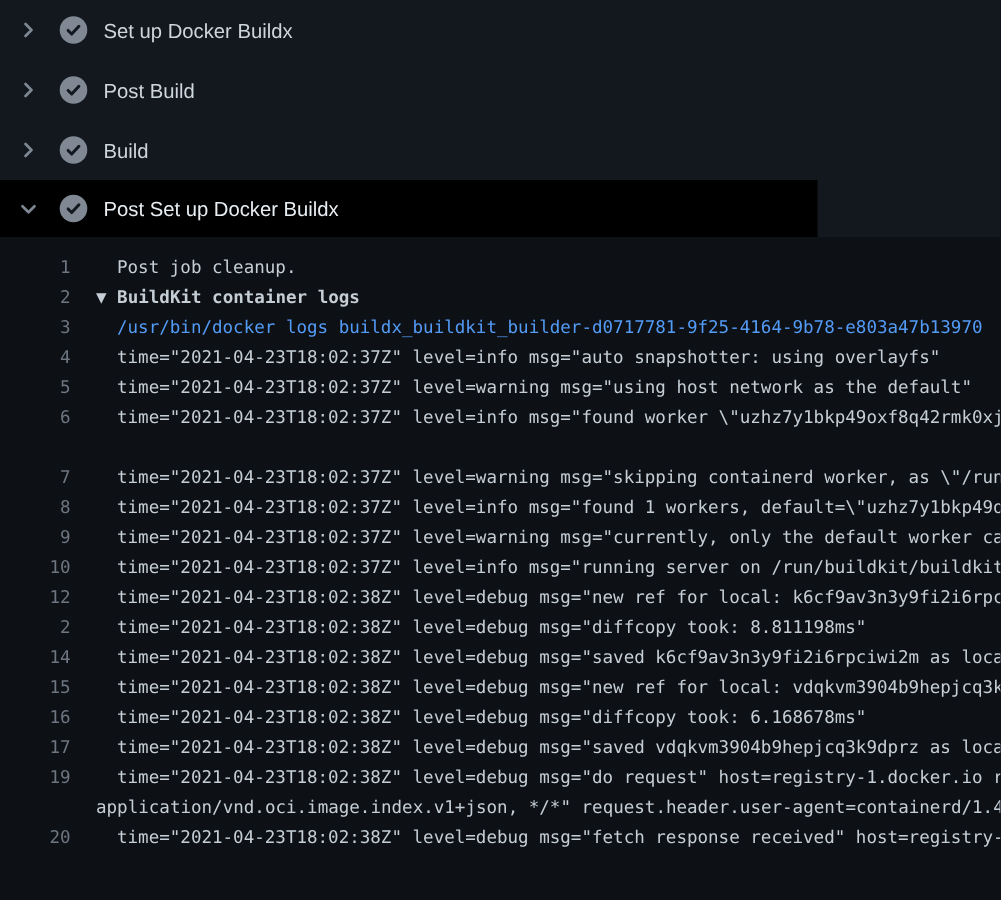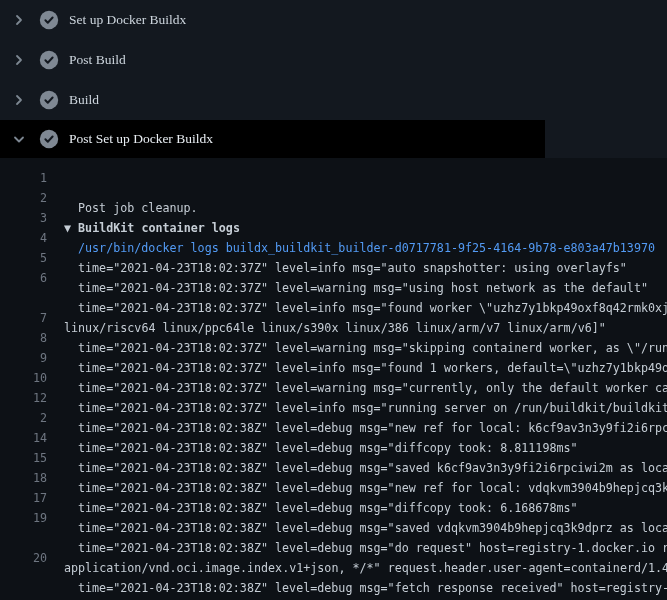--- a/index.html
+++ b/index.html
@@ -2,21 +2,21 @@
 <html><head>
 <meta charset="utf-8">
 <style>
   html,body{margin:0;padding:0;}
   body{
     width:667px;height:600px;overflow:hidden;
     background:#13181f;
     font-family:"Liberation Sans", sans-serif;
   }
   
-  .steps{width:545px;font-family:Liberation Serif, serif;}
+  .steps{width:545px;}
   .step-row{
     display:flex;align-items:center;height:40px;padding:0 8px 0 11px;
     cursor:pointer;box-sizing:border-box;
   }
   .step-row.expanded{background:#000000;height:38px;}
   .step-chevron{width:16px;height:16px;flex:none;display:flex;align-items:center;justify-content:center;}
   .step-check{width:20px;height:20px;flex:none;margin-left:12px;display:flex;align-items:center;justify-content:center;}
   .step-label{
     margin-left:10px;font-size:13.5px;color:#cdd5dd;white-space:nowrap;
   }
@@ -26,21 +26,21 @@
     width:667px;height:442px;box-sizing:border-box;
     background:#0d1116;padding-top:10px;overflow:hidden;
     font-family:"DejaVu Sans Mono","Liberation Mono",monospace;
     font-size:11.7px;line-height:20px;
   }
   .log-line{display:flex;height:20px;white-space:pre;}
   .ln{
     flex:none;width:47px;text-align:right;color:#6e7681;
     user-select:none;cursor:pointer;
   }
-  .txt{flex:none;padding-left:31px;color:#c5cdd5;margin-top:30px;}
+  .txt{flex:none;padding-left:31px;color:#c5cdd5;}
   .log-line.wrap .txt{padding-left:17px;}
   .log-line.group .txt{padding-left:17px;font-weight:bold;}
   .log-line.command .txt{color:#539bf5;}
   .tri{color:#c5cdd5;cursor:pointer;}
 </style>
 </head>
 <body>
 
 <div class="steps" id="steps">
     <div class="step-row">
@@ -100,27 +100,27 @@
       <span class="step-label">Post Set up Docker Buildx</span>
     </div>
   </div>
 <div class="log-area" id="log">
     <div class="log-line plain"><span class="ln">1</span><span class="txt">Post job cleanup.</span></div>
     <div class="log-line group"><span class="ln">2</span><span class="txt"><span class="tri">▼ </span><span>BuildKit container logs</span></span></div>
     <div class="log-line command"><span class="ln">3</span><span class="txt">/usr/bin/docker logs buildx_buildkit_builder-d0717781-9f25-4164-9b78-e803a47b13970</span></div>
     <div class="log-line plain"><span class="ln">4</span><span class="txt">time="2021-04-23T18:02:37Z" level=info msg="auto snapshotter: using overlayfs"</span></div>
     <div class="log-line plain"><span class="ln">5</span><span class="txt">time="2021-04-23T18:02:37Z" level=warning msg="using host network as the default"</span></div>
     <div class="log-line plain"><span class="ln">6</span><span class="txt">time="2021-04-23T18:02:37Z" level=info msg="found worker \"uzhz7y1bkp49oxf8q42rmk0xj\", labels=map[</span></div>
-    <div class="log-line wrap"><span class="ln"></span><span class="txt">linux/riscv64 linux/ppc64le linux/s390x linux/386 linux/arm/v7 linux/arm/v6]"</span></div>
+    <div class="log-line wrap"><span class="ln"></span></div>
     <div class="log-line plain"><span class="ln">7</span><span class="txt">time="2021-04-23T18:02:37Z" level=warning msg="skipping containerd worker, as \"/run/containerd</span></div>
     <div class="log-line plain"><span class="ln">8</span><span class="txt">time="2021-04-23T18:02:37Z" level=info msg="found 1 workers, default=\"uzhz7y1bkp49oxf8q42rmk0xj\"</span></div>
     <div class="log-line plain"><span class="ln">9</span><span class="txt">time="2021-04-23T18:02:37Z" level=warning msg="currently, only the default worker can be used."</span></div>
     <div class="log-line plain"><span class="ln">10</span><span class="txt">time="2021-04-23T18:02:37Z" level=info msg="running server on /run/buildkit/buildkitd.sock"</span></div>
     <div class="log-line plain"><span class="ln">12</span><span class="txt">time="2021-04-23T18:02:38Z" level=debug msg="new ref for local: k6cf9av3n3y9fi2i6rpciwi2m"</span></div>
     <div class="log-line plain"><span class="ln">2</span><span class="txt">time="2021-04-23T18:02:38Z" level=debug msg="diffcopy took: 8.811198ms"</span></div>
     <div class="log-line plain"><span class="ln">14</span><span class="txt">time="2021-04-23T18:02:38Z" level=debug msg="saved k6cf9av3n3y9fi2i6rpciwi2m as local.sha256"</span></div>
     <div class="log-line plain"><span class="ln">15</span><span class="txt">time="2021-04-23T18:02:38Z" level=debug msg="new ref for local: vdqkvm3904b9hepjcq3k9dprz"</span></div>
-    <div class="log-line plain"><span class="ln">18</span><span class="txt">time="2021-04-23T18:02:38Z" level=debug msg="diffcopy took: 6.168678ms"</span></div>
+    <div class="log-line plain"><span class="ln">16</span><span class="txt">time="2021-04-23T18:02:38Z" level=debug msg="diffcopy took: 6.168678ms"</span></div>
     <div class="log-line plain"><span class="ln">17</span><span class="txt">time="2021-04-23T18:02:38Z" level=debug msg="saved vdqkvm3904b9hepjcq3k9dprz as local.sha256"</span></div>
     <div class="log-line plain"><span class="ln">19</span><span class="txt">time="2021-04-23T18:02:38Z" level=debug msg="do request" host=registry-1.docker.io request.head</span></div>
     <div class="log-line wrap"><span class="ln"></span><span class="txt">application/vnd.oci.image.index.v1+json, */*" request.header.user-agent=containerd/1.4.0</span></div>
     <div class="log-line plain"><span class="ln">20</span><span class="txt">time="2021-04-23T18:02:38Z" level=debug msg="fetch response received" host=registry-1.docker.io</span></div>
   </div>
 
 </body></html>

